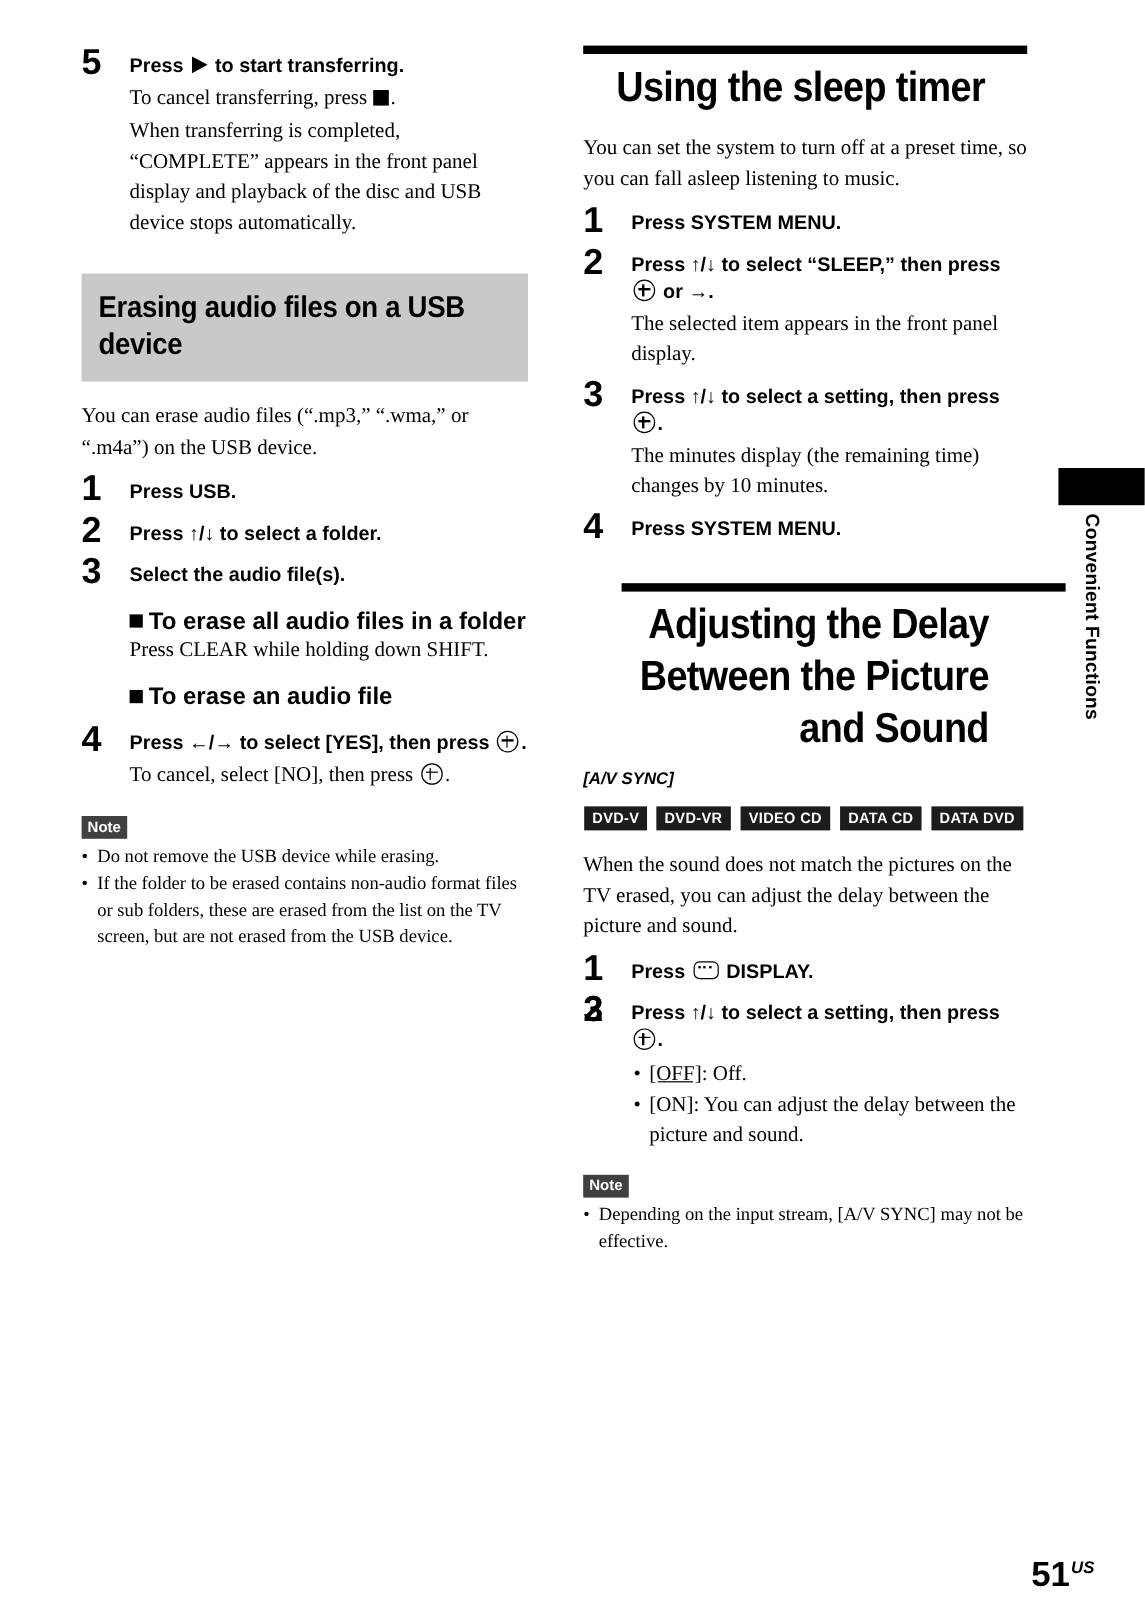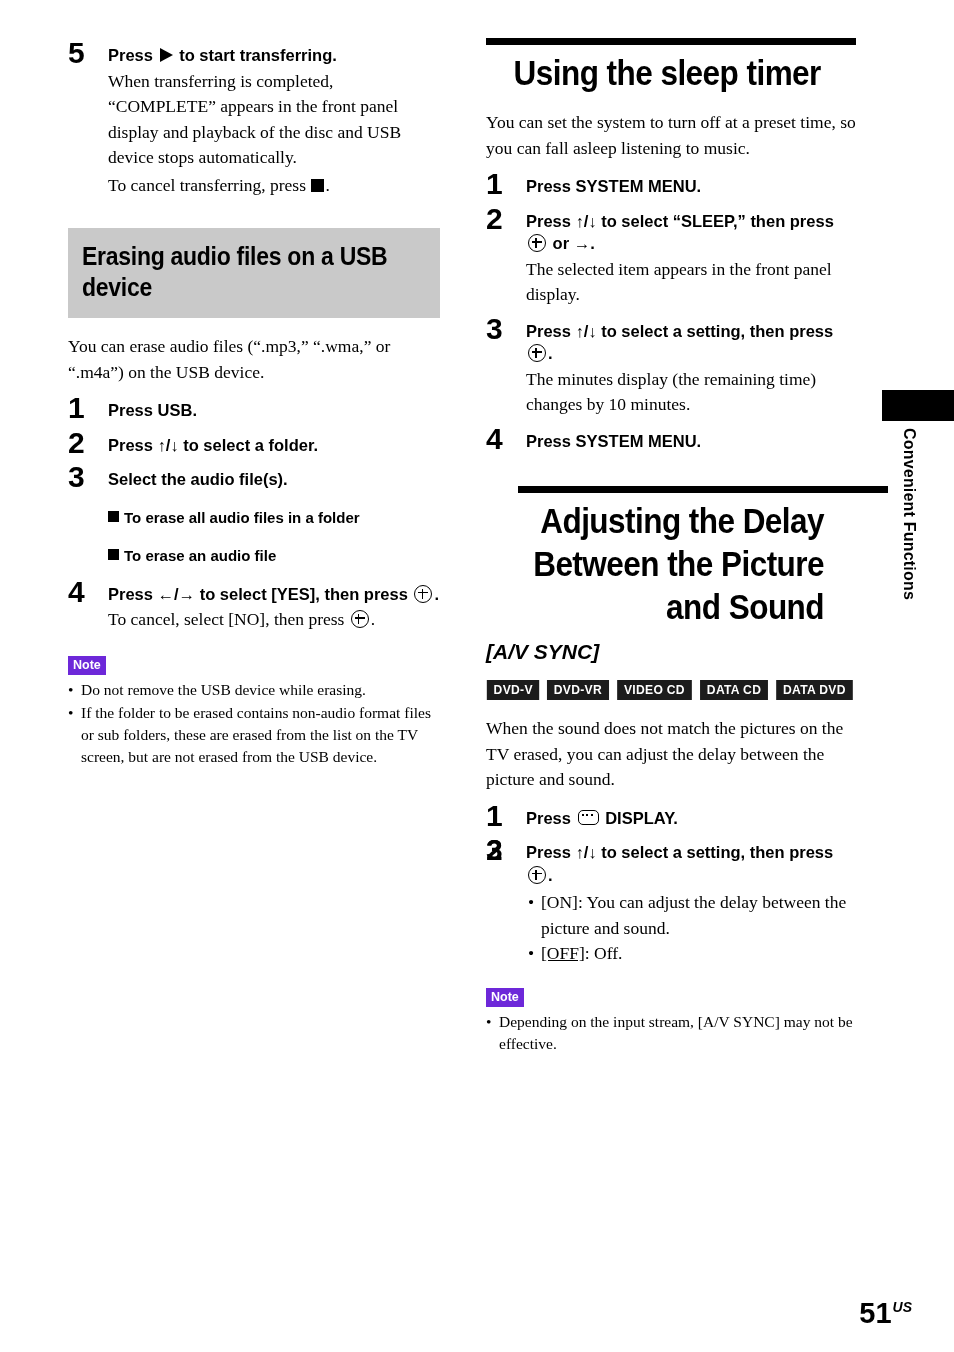--- a/index.html
+++ b/index.html
@@ -61,21 +61,21 @@
     font-family: "Liberation Serif", serif;
     font-size: 17.5px;
     line-height: 25.5px;
     margin: 2px 0 0 0;
   }
 
   
   .subhead {
     font-family: "Liberation Sans", sans-serif;
     font-weight: bold;
-    font-size: 15px;
+    font-size: 20px;
     line-height: 22px;
     margin: 16px 0 0 0;
   }
   .sq {
     display: inline-block;
     width: 11px;
     height: 11px;
     background: #000;
     margin-right: 5px;
     vertical-align: 1px;
@@ -112,28 +112,28 @@
     font-size: 35px;
     line-height: 43px;
     letter-spacing: -0.6px;
     transform: scaleX(0.90);
     transform-origin: left center;
   }
   .sub-italic {
     font-family: "Liberation Sans", sans-serif;
     font-weight: bold;
     font-style: italic;
-    font-size: 21px;
+    font-size: 14px;
     margin: 12px 0 0 0;
   }
 
   
   .note-badge {
     display: inline-block;
-    background: #6d28d9;
+    background: #404040;
     color: #fff;
     font-family: "Liberation Sans", sans-serif;
     font-weight: bold;
     font-size: 12.5px;
     line-height: 16px;
     padding: 1px 5px 2px 5px;
   }
   .note-list {
     margin: 4px 0 0 0;
     padding: 0;
@@ -327,29 +327,29 @@
   <div class="col col-left">
 
     <div class="step">
       <span class="num">5</span>
       <p class="step-title">
         <span>Press</span>
         <span class="ico-play"></span>
         <span>to start transferring.</span>
       </p>
       <p class="step-body">
+        <span>To cancel transferring, press</span>
+        <span class="ico-stop"></span><span>.</span>
+      </p>
+      <p class="step-body">
         <span>When transferring is completed,</span><br>
         <span>“COMPLETE” appears in the front panel</span><br>
         <span>display and playback of the disc and USB</span><br>
         <span>device stops automatically.</span>
       </p>
-      <p class="step-body">
-        <span>To cancel transferring, press</span>
-        <span class="ico-stop"></span><span>.</span>
-      </p>
     </div>
 
     <div class="gray-head">
       <h2>Erasing audio files on a USB device</h2>
     </div>
 
     <p class="body-text" style="margin-top:16px;">You can erase audio files (“.mp3,” “.wma,” or “.m4a”) on the USB device.</p>
 
     <div class="step" style="margin-top:14px;">
       <span class="num">1</span>
@@ -361,20 +361,21 @@
       <p class="step-title">Press ↑/↓ to select a folder.</p>
     </div>
 
     <div class="step" style="margin-top:12px;">
       <span class="num">3</span>
       <p class="step-title">Select the audio file(s).</p>
 
       <p class="subhead">
         <span class="sq"></span><span>To erase all audio files in a folder</span>
       </p>
+      <p class="step-body" style="margin-top:0;">Press CLEAR while holding down SHIFT.</p>
 
       <p class="subhead">
         <span class="sq"></span><span>To erase an audio file</span>
       </p>
     </div>
 
     <div class="step" style="margin-top:16px;">
       <span class="num">4</span>
       <p class="step-title">
         <span>Press ←/→ to select [YES], then press</span>
@@ -464,24 +465,24 @@
     </div>
 
     <div class="step" style="margin-top:12px;">
       <span class="num">3</span>
       <p class="step-title">
         <span>Press ↑/↓ to select a setting, then press</span>
         <span class="ico-enter"></span><span>.</span>
       </p>
       <ul class="opt-list">
         <li>
-          <span>[ON]</span><span>: You can adjust the delay between the picture and sound.</span>
+          <span class="u">[OFF]</span><span>: Off.</span>
         </li>
         <li>
-          <span class="u">[OFF]</span><span>: Off.</span>
+          <span>[ON]</span><span>: You can adjust the delay between the picture and sound.</span>
         </li>
       </ul>
     </div>
 
     <div style="margin-top:20px;">
       <span class="note-badge">Note</span>
       <ul class="note-list">
         <li>Depending on the input stream, [A/V SYNC] may not be effective.</li>
       </ul>
     </div>

